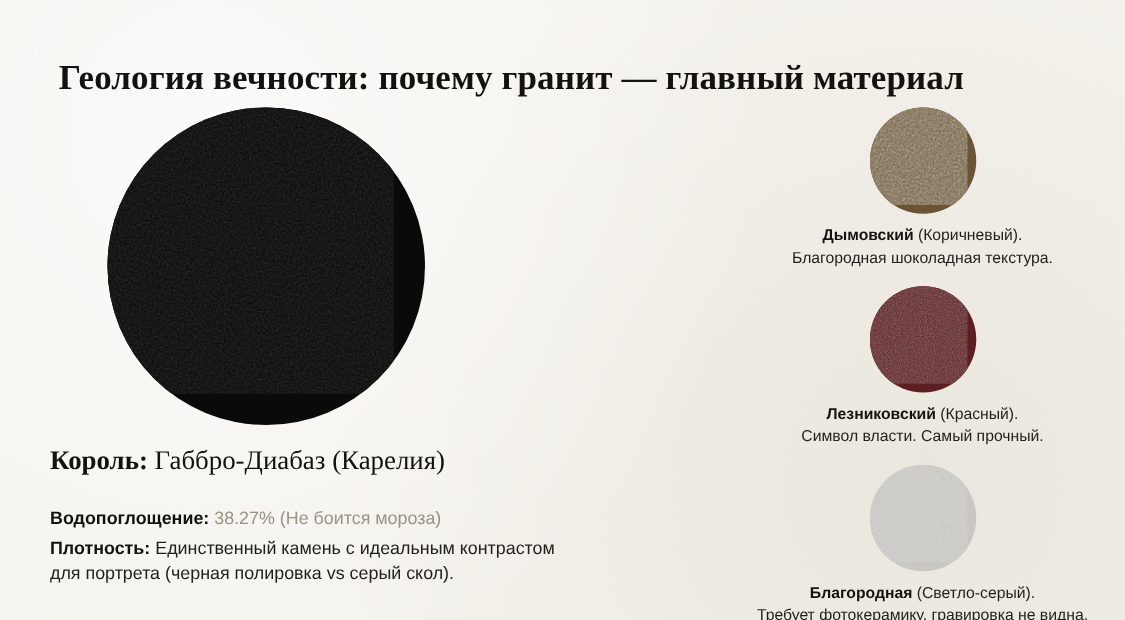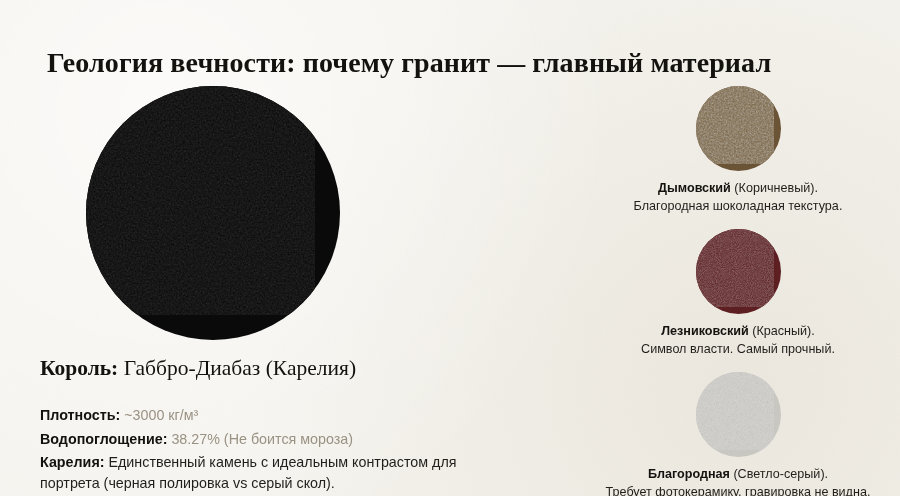--- a/index.html
+++ b/index.html
@@ -195,30 +195,27 @@
       <rect width="300" height="300" filter="url(#gabbroSpeck)" fill="#e9e9e9"></rect>
       <rect width="300" height="300" fill="#000000" opacity="0.18"></rect>
     </svg>
   </div>
 
   <div class="info">
     <div class="king">
       <b>Король:</b><span> Габбро-Диабаз (Карелия)</span>
     </div>
 
-    <div class="spec">
-      <span class="k">Плотность:</span><span class="v"> ~3000 кг/м³</span>
-    </div>
 
     <div class="spec">
       <span class="k">Водопоглощение:</span><span class="v"> 38.27% (Не боится мороза)</span>
     </div>
 
     <div class="aesthetic">
-      <span class="k">Карелия:</span><span> Единственный камень с идеальным контрастом для портрета (черная полировка vs серый скол).</span>
+      <span class="k">Плотность:</span><span> Единственный камень с идеальным контрастом для портрета (черная полировка vs серый скол).</span>
     </div>
   </div>
 
   <div class="samples">
 
     <div class="sample">
       <div class="disc disc-brown">
         <svg class="tex" width="100%" height="100%" viewBox="0 0 120 120" preserveAspectRatio="xMidYMid slice">
           <defs>
             <filter id="brownTex" x="0" y="0" width="100%" height="100%">

